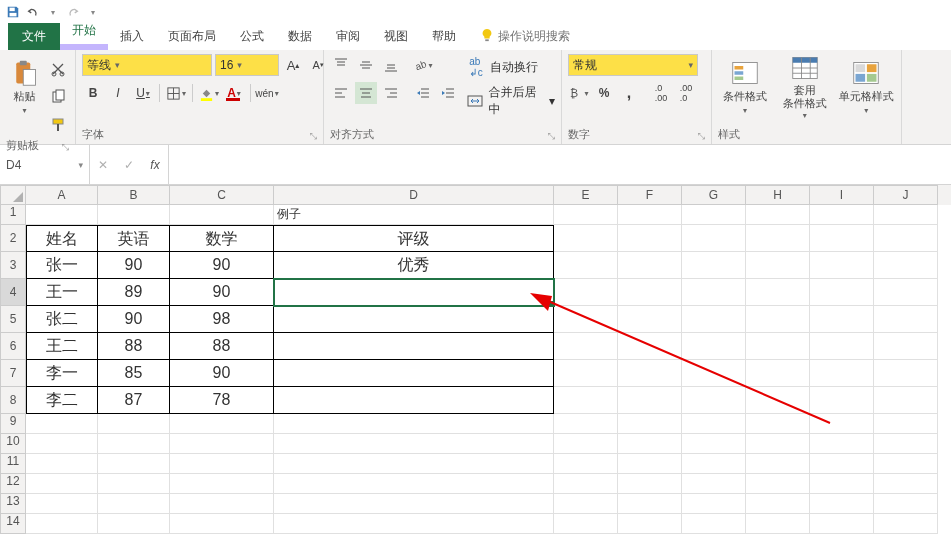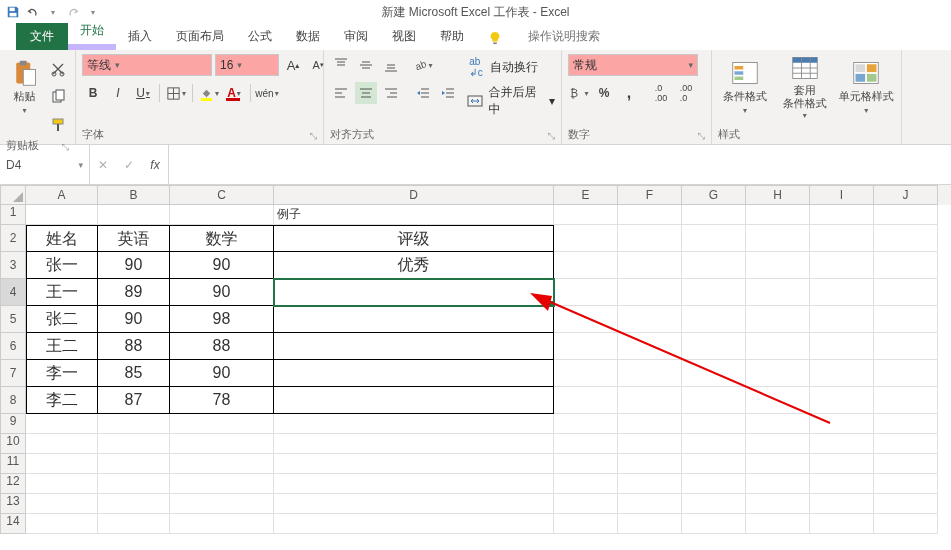--- a/index.html
+++ b/index.html
@@ -4,41 +4,41 @@
 <style>
 * { margin:0; padding:0; box-sizing:border-box; font-family:"Microsoft YaHei","SimSun",sans-serif; }
 body { background:#fff; width:951px; height:550px; overflow:hidden; position:relative; font-size:12px; color:#333; }
 
 
 .titlebar { height:24px; background:#fff; display:flex; align-items:center; padding:0 6px; gap:6px; border-bottom:0; }
 .titlebar .qicon { width:14px; height:14px; display:inline-flex; align-items:center; justify-content:center; color:#585858; font-size:11px; }
 .titlebar .doc-title { position:absolute; left:0; right:0; text-align:center; font-size:12px; color:#555; pointer-events:none; }
 
 
-.menubar { height:26px; background:#fff; display:flex; align-items:flex-end; padding-left:16px; }
+.menubar { height:26px; background:#fff; display:flex; align-items:flex-end; padding-left:8px; }
 .menubar .file { background:#217346; color:#fff; padding:5px 14px; font-size:12px; }
 .menubar .tab { padding:5px 12px; font-size:12px; color:#444; cursor:pointer; }
 .menubar .tab.active { color:#217346; border-bottom:6px solid #c4b5fd; font-weight:500; }
 .menubar .bulb { width:14px; height:14px; display:inline-block; margin-right:4px; }
-.menubar .help { display:flex; align-items:flex-end; color:#757575;gap:22px; }
+.menubar .help { display:flex; align-items:flex-start; color:#757575; }
 
 
 .ribbon { height:95px; background:#f3f2f1; border-bottom:1px solid #d4d4d4; display:flex; }
 .group { border-right:1px solid #d9d9d9; display:flex; flex-direction:column; padding:4px 6px 2px 6px; }
 .group-body { flex:1; display:flex; align-items:flex-start; gap:4px; }
 .group-label { text-align:left; font-size:11px; color:#666; padding-top:2px; position:relative; }
 .group-label .launcher { position:absolute; right:0; bottom:0; font-size:9px; color:#8a8a8a; cursor:pointer; }
 
 .bigbtn { display:flex; flex-direction:column; align-items:center; justify-content:center; width:46px; height:66px; gap:2px; }
 .bigbtn svg, .bigbtn .ic { width:28px; height:28px; }
 .bigbtn span { font-size:11px; color:#444; }
 
 .col { display:flex; flex-direction:column; gap:4px; }
 .row { display:flex; align-items:center; gap:3px; }
-.drop { border:1px solid #c8c8c8; background:#fca5a5; display:flex; align-items:center; padding:1px 4px; font-size:12px; height:22px; }
+.drop { border:1px solid #c8c8c8; background:#fde047; display:flex; align-items:center; padding:1px 4px; font-size:12px; height:22px; }
 .drop .caret { margin-left:4px; font-size:9px; color:#666; }
 .iconbtn { width:22px; height:22px; display:inline-flex; align-items:center; justify-content:center; color:#444; position:relative; cursor:pointer; }
 .iconbtn .caret { font-size:8px; margin-left:1px; color:#666; }
 
 
 .fxbar { height:40px; border-bottom:1px solid #d4d4d4; display:flex; align-items:flex-start; background:#fff; }
 .namebox { width:90px; border-right:1px solid #d4d4d4; height:100%; display:flex; align-items:center; padding:0 6px; justify-content:space-between; color:#555; }
 .fxbtns { display:flex; align-items:center; border-right:1px solid #d4d4d4; height:100%; }
 .fxbtns .iconbtn { width:26px; color:#b0b0b0; }
 .fxinput { flex:1; padding:0 6px; color:#333; }
@@ -81,21 +81,20 @@
         <path fill="none" stroke="#555" stroke-width="1.5" d="M11 12a5 5 0 0 0-5-7l-3 2 3 2"></path>
       </svg>
     </span>
   <span class="qicon" style="font-size:8px;color:#888">▾</span>
   <span class="qicon" style="color:#bbb">
       <svg viewBox="0 0 16 16" width="14" height="14">
         <path fill="none" stroke="#bbb" stroke-width="1.5" d="M5 12a5 5 0 0 1 5-7l3 2-3 2"></path>
       </svg>
     </span>
   <span class="qicon" style="font-size:8px;color:#888">▾</span>
-  <div class="doc-title">新建 Microsoft Excel 工作表 - Excel</div>
 </div>
 
 <div class="menubar">
   <div class="file">文件</div>
   <div class="tab active">开始</div>
   <div class="tab">插入</div>
   <div class="tab">页面布局</div>
   <div class="tab">公式</div>
   <div class="tab">数据</div>
   <div class="tab">审阅</div>

